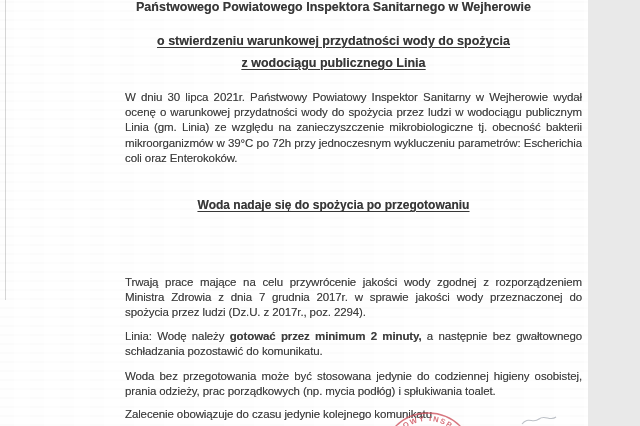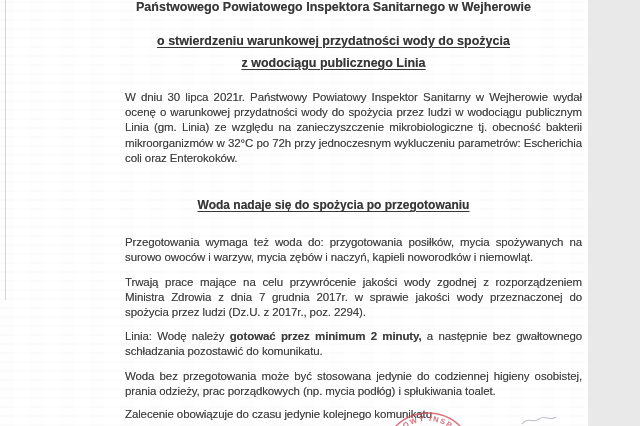--- a/index.html
+++ b/index.html
@@ -50,30 +50,26 @@
   <div class="hdr" style="top:0px">Państwowego Powiatowego Inspektora Sanitarnego w Wejherowie</div>
 
   <div class="subject" style="top:34px">o stwierdzeniu warunkowej przydatności wody do spożycia</div>
 
   <div class="subject" style="top:56px">z wodociągu publicznego Linia</div>
 
   <div class="para" style="top:90px">
     <div class="line just">W dniu 30 lipca 2021r. Państwowy Powiatowy Inspektor Sanitarny w Wejherowie wydał</div>
     <div class="line just">ocenę o warunkowej przydatności wody do spożycia przez ludzi w wodociągu publicznym</div>
     <div class="line just">Linia (gm. Linia) ze względu na zanieczyszczenie mikrobiologiczne tj. obecność bakterii</div>
-    <div class="line just">mikroorganizmów w 32°C po 72h przy jednoczesnym wykluczeniu parametrów: Escherichia</div>
+    <div class="line just">mikroorganizmów w 39°C po 72h przy jednoczesnym wykluczeniu parametrów: Escherichia</div>
     <div class="line">coli oraz Enterokoków.</div>
   </div>
 
   <div class="section-heading" style="top:198px; font-size:12px;">Woda nadaje się do spożycia po przegotowaniu</div>
 
-  <div class="para" style="top:235px">
-    <div class="line just">Przegotowania wymaga też woda do: przygotowania posiłków, mycia spożywanych na</div>
-    <div class="line">surowo owoców i warzyw, mycia zębów i naczyń, kąpieli noworodków i niemowląt.</div>
-  </div>
 
   <div class="para" style="top:275px">
     <div class="line just">Trwają prace mające na celu przywrócenie jakości wody zgodnej z rozporządzeniem</div>
     <div class="line just">Ministra Zdrowia z dnia 7 grudnia 2017r. w sprawie jakości wody przeznaczonej do</div>
     <div class="line">spożycia przez ludzi (Dz.U. z 2017r., poz. 2294).</div>
   </div>
 
   <div class="para" style="top:329px">
     <div class="line just"><span>Linia: Wodę należy </span><span class="b">gotować przez minimum 2 minuty,</span><span> a następnie bez gwałtownego</span></div>
     <div class="line">schładzania pozostawić do komunikatu.</div>

